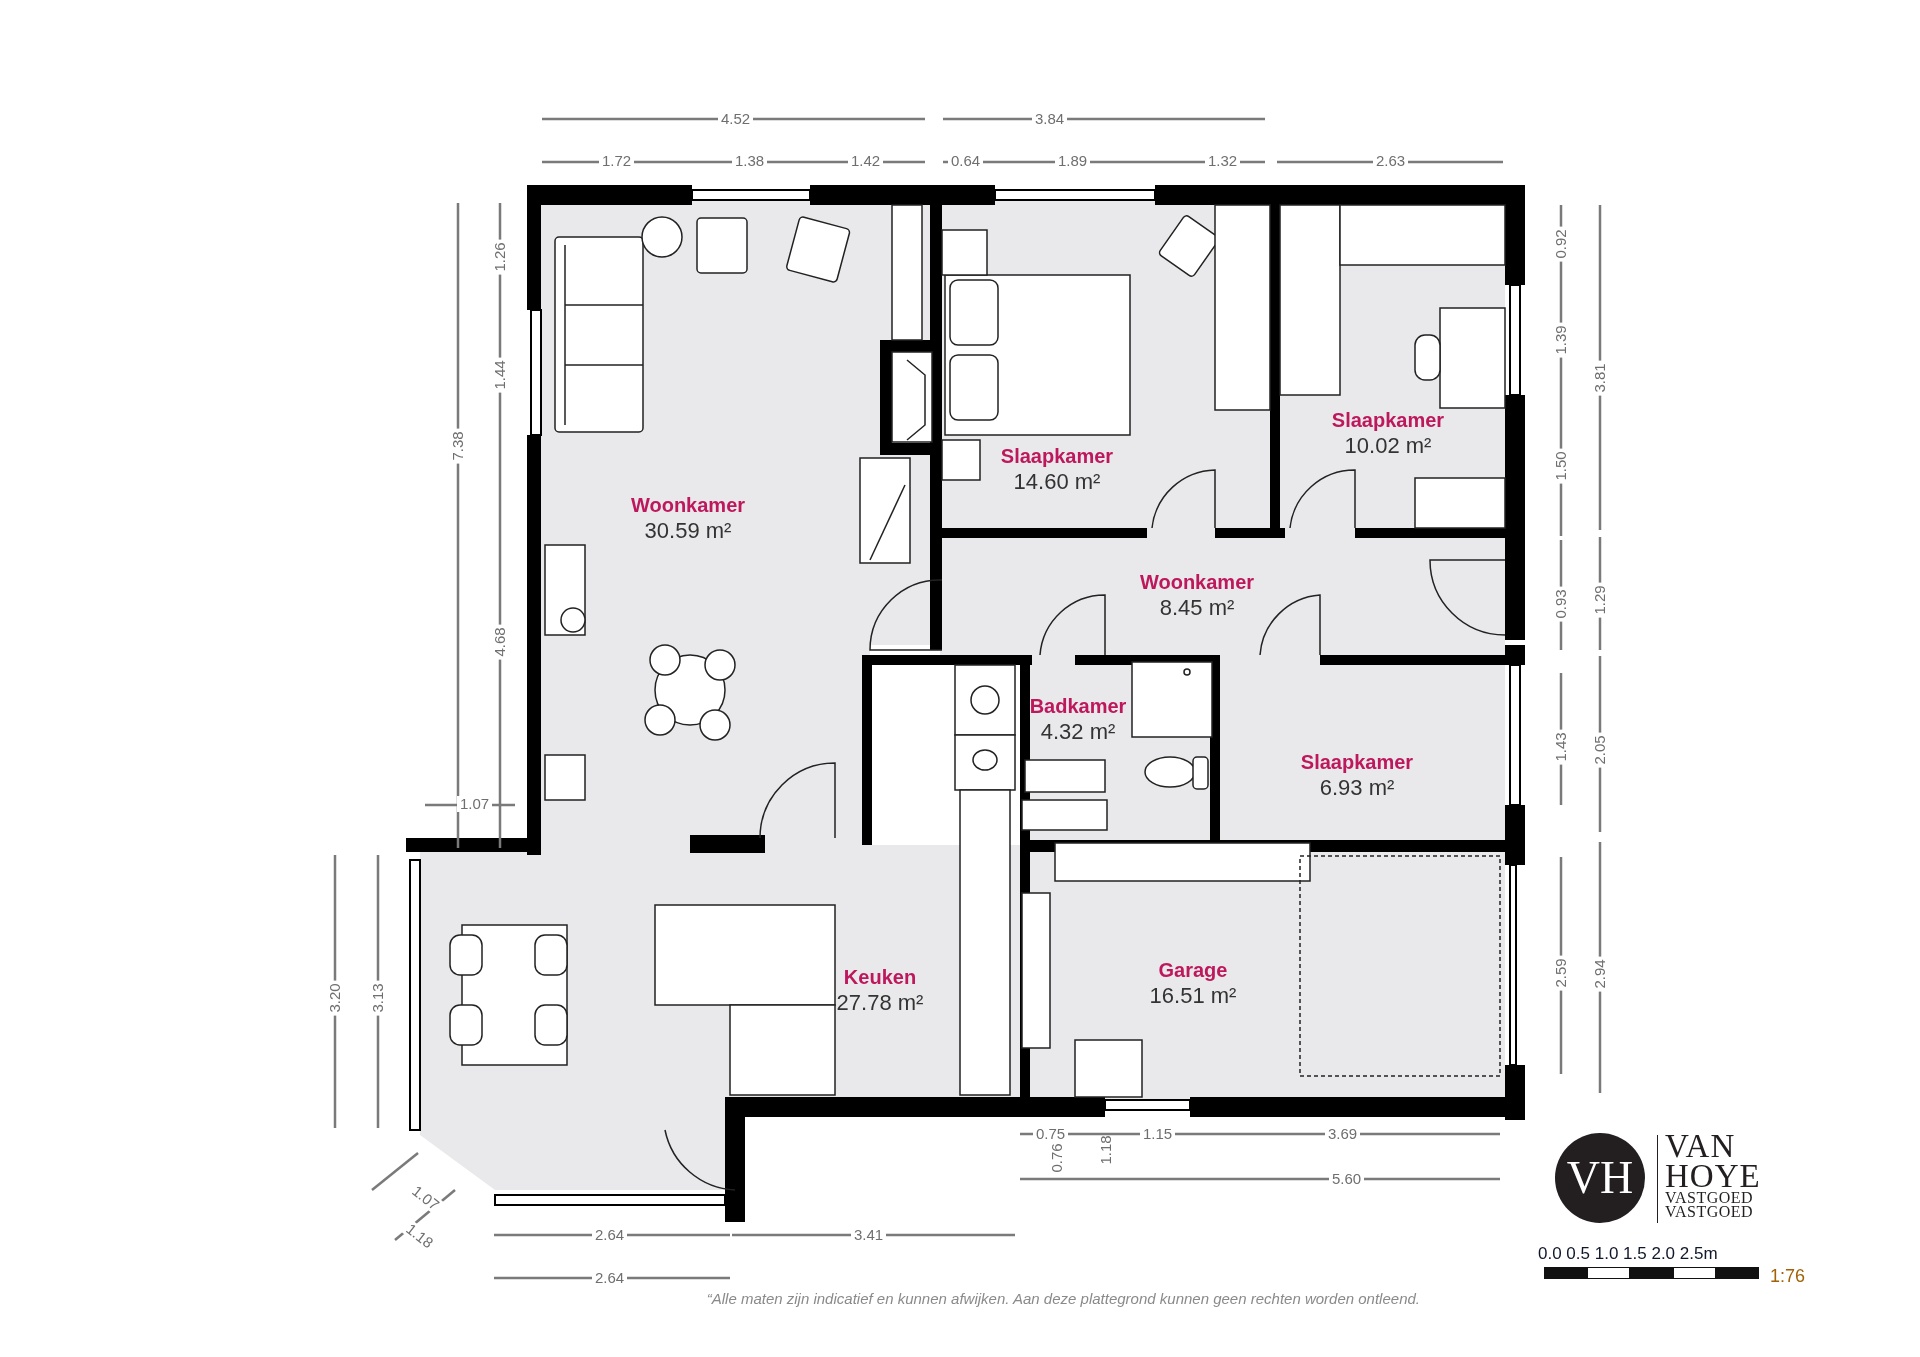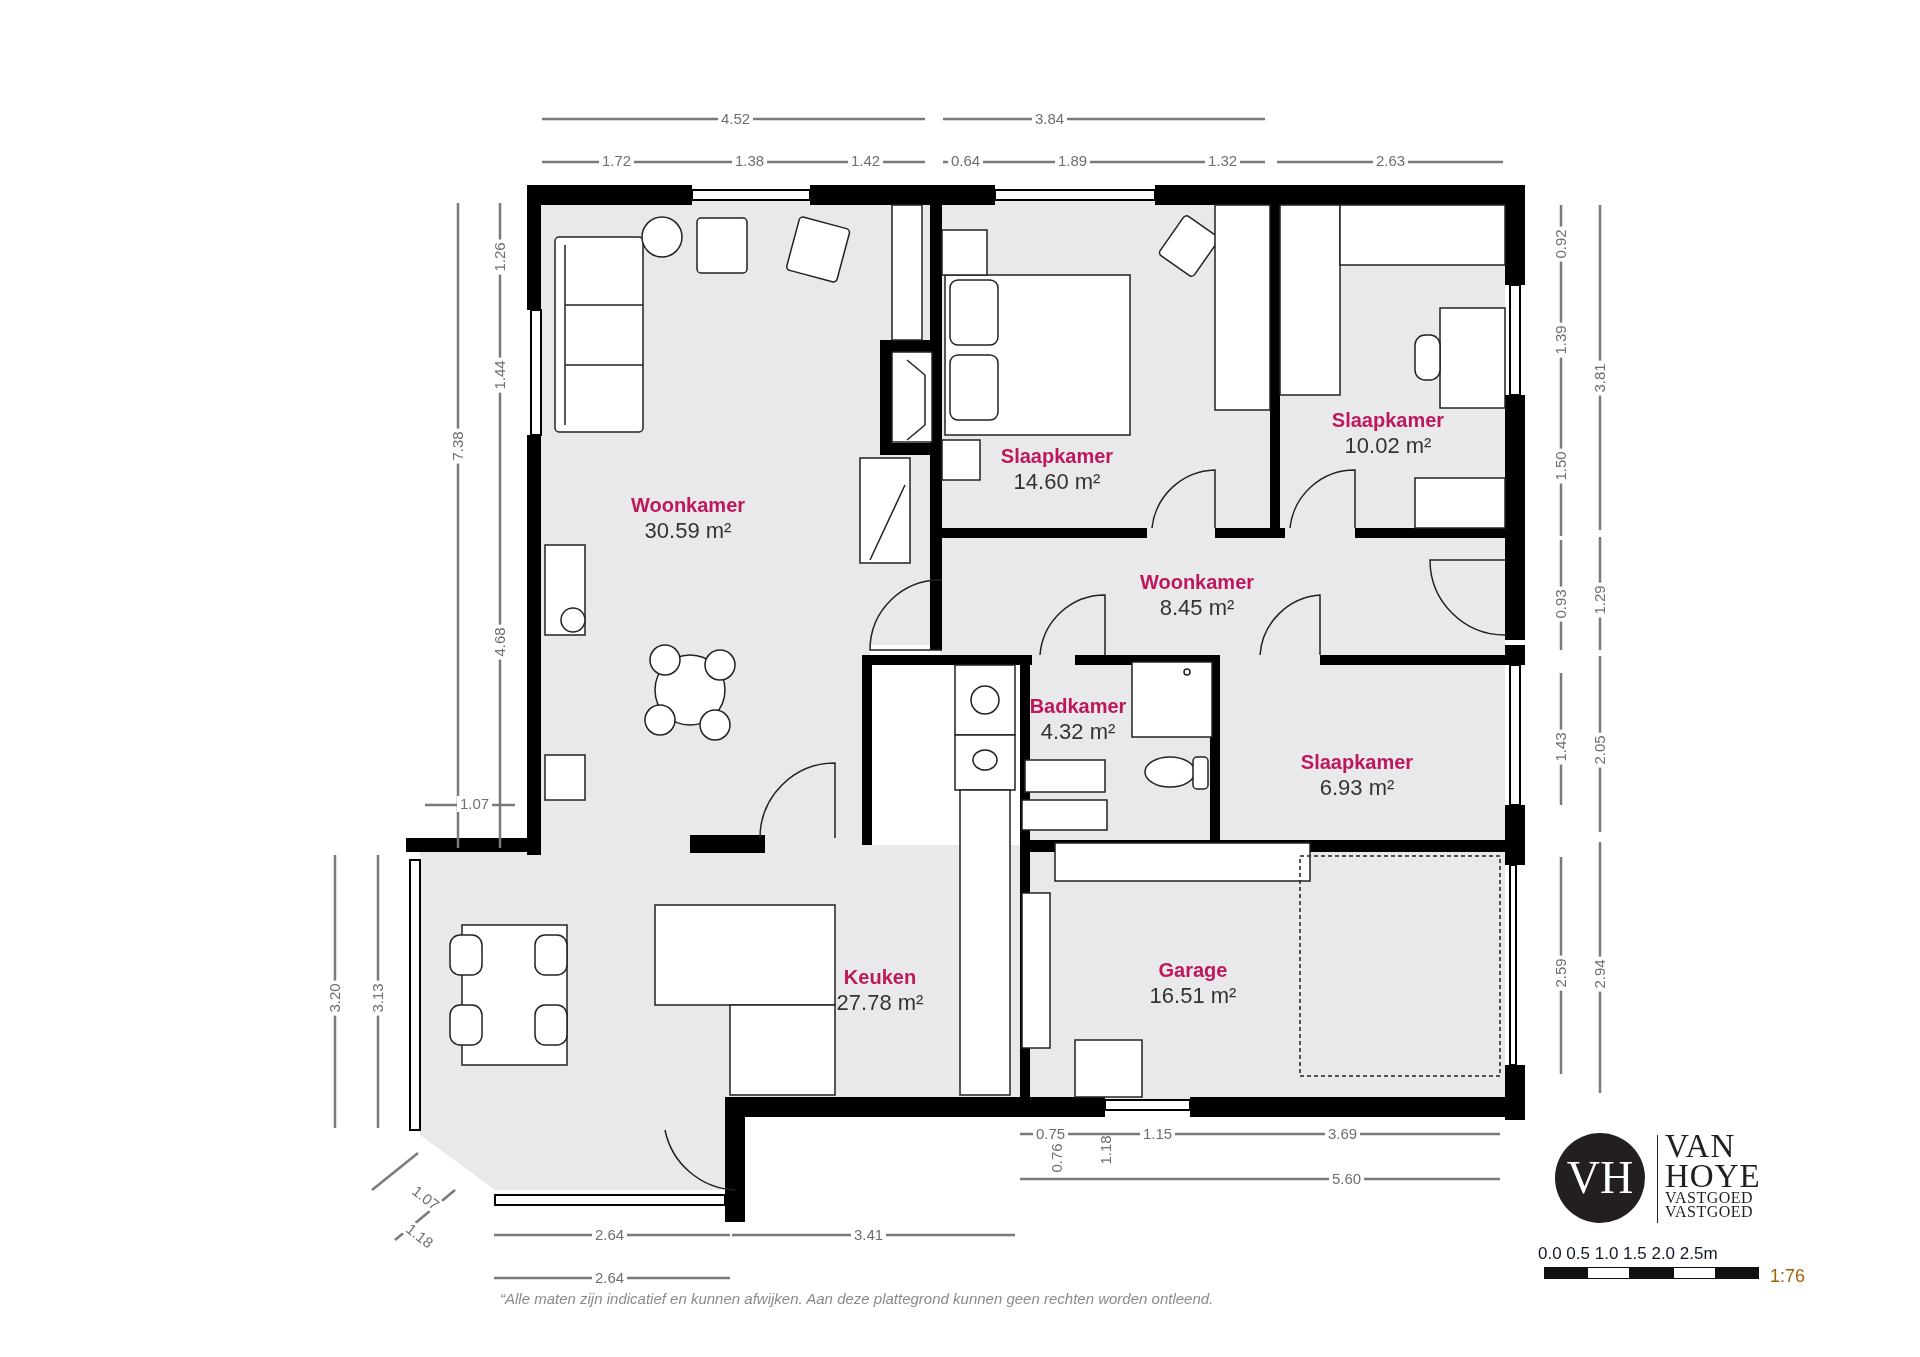--- a/index.html
+++ b/index.html
@@ -3,21 +3,21 @@
 <meta charset="utf-8">
 <style>
   html,body{margin:0;padding:0;background:#ffffff;}
   body{width:1920px;height:1357px;position:relative;overflow:hidden;font-family:"Liberation Sans","DejaVu Sans",sans-serif;}
   #plan{position:absolute;left:0;top:0;width:1920px;height:1357px;}
   .room-label{position:absolute;text-align:center;transform:translateX(-50%);white-space:nowrap;}
   .room-name{font-weight:bold;font-size:20px;color:#be185d;line-height:24px;display:block;}
   .room-area{font-size:22px;color:#333;line-height:28px;display:block;}
   .dim{position:absolute;font-size:15px;color:#6f6f6f;background:#fff;padding:0 3px;line-height:16px;white-space:nowrap;}
   .dim.v{transform:rotate(-90deg);transform-origin:center center;}
-  .disclaimer{position:absolute;left:500px;top:1290px;width:920px;text-align:left;font-style:italic;font-size:15px;color:#8a8a8a;}
+  .disclaimer{position:absolute;left:500px;top:1290px;width:920px;text-align:right;font-style:italic;font-size:15px;color:#8a8a8a;}
   .logo{position:absolute;left:1555px;top:1125px;width:230px;height:100px;}
   .logo-circle{position:absolute;left:0;top:8px;width:90px;height:90px;border-radius:50%;background:#231f20;color:#fff;font-family:"Liberation Serif","DejaVu Serif",serif;font-size:46px;text-align:center;line-height:90px;}
   .logo-divider{position:absolute;left:102px;top:10px;width:1px;height:88px;background:#231f20;}
   .logo-text{position:absolute;left:110px;top:6px;font-family:"Liberation Serif","DejaVu Serif",serif;color:#231f20;}
   .logo-big{font-size:33px;line-height:30px;display:block;letter-spacing:1px;}
   .logo-small{font-size:16px;line-height:14px;display:block;letter-spacing:0.5px;}
   .scale{position:absolute;left:1538px;top:1244px;}
   .scale-labels{font-size:17px;color:#0f172a;white-space:nowrap;}
   .scale-bar{display:flex;margin-top:3px;margin-left:6px;}
   .scale-seg{width:43px;height:12px;border:1.5px solid #111;box-sizing:border-box;}

